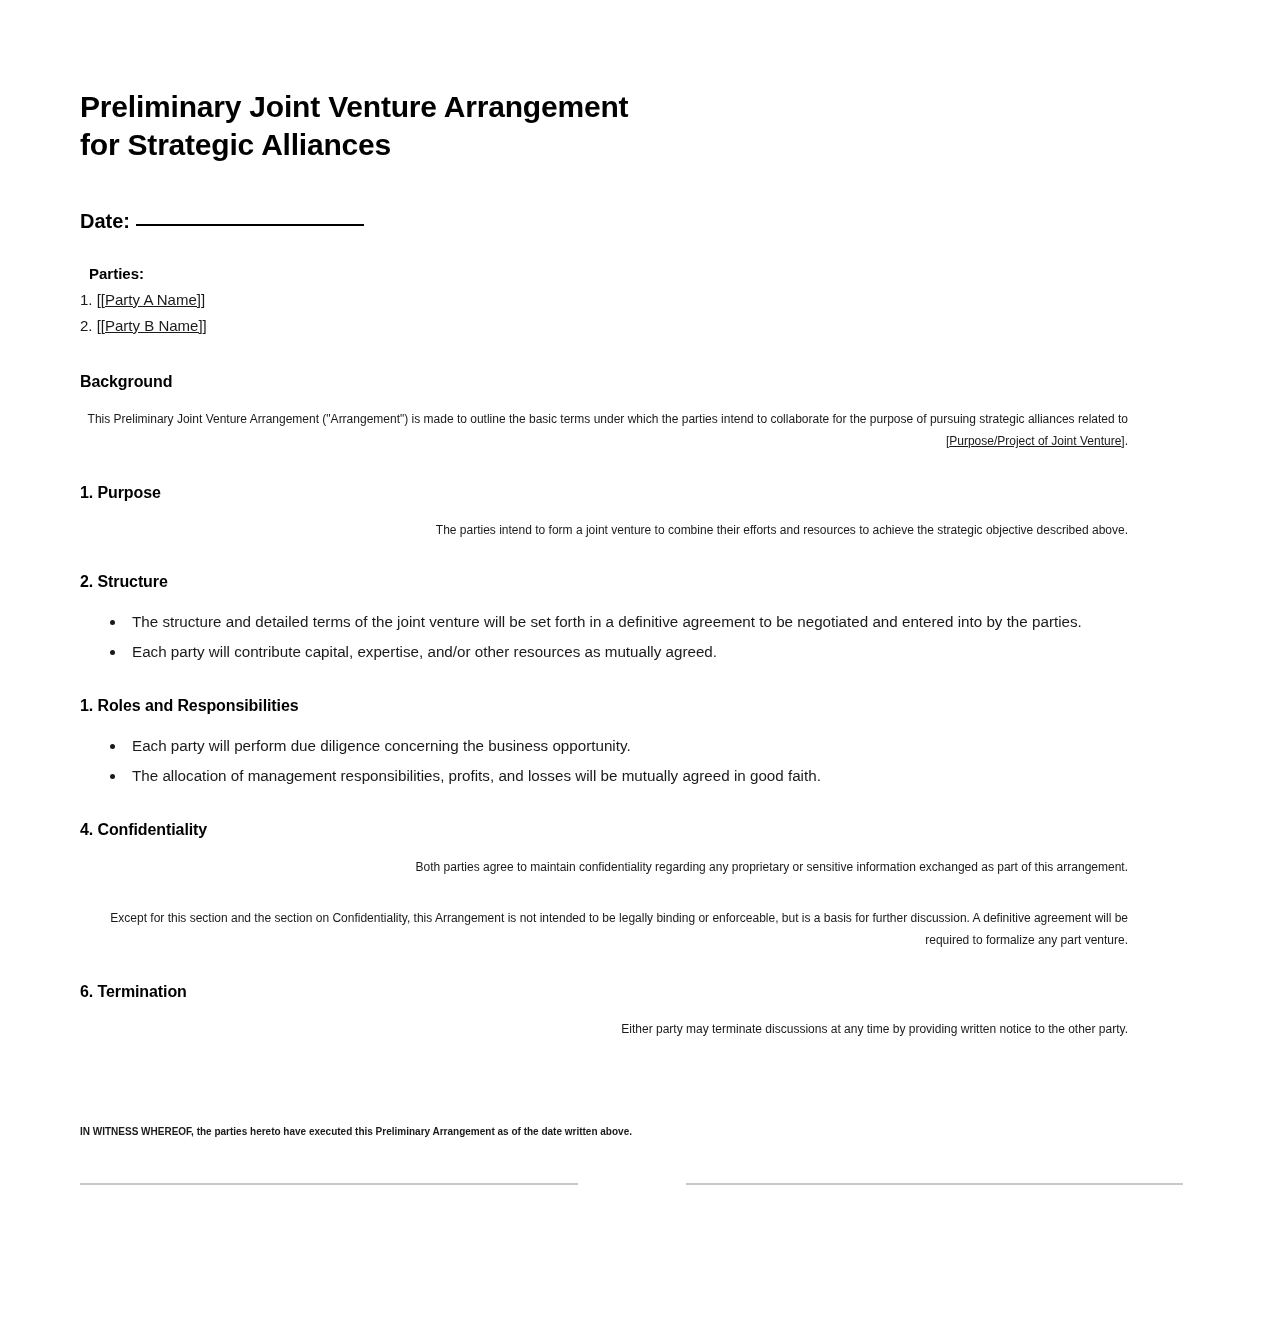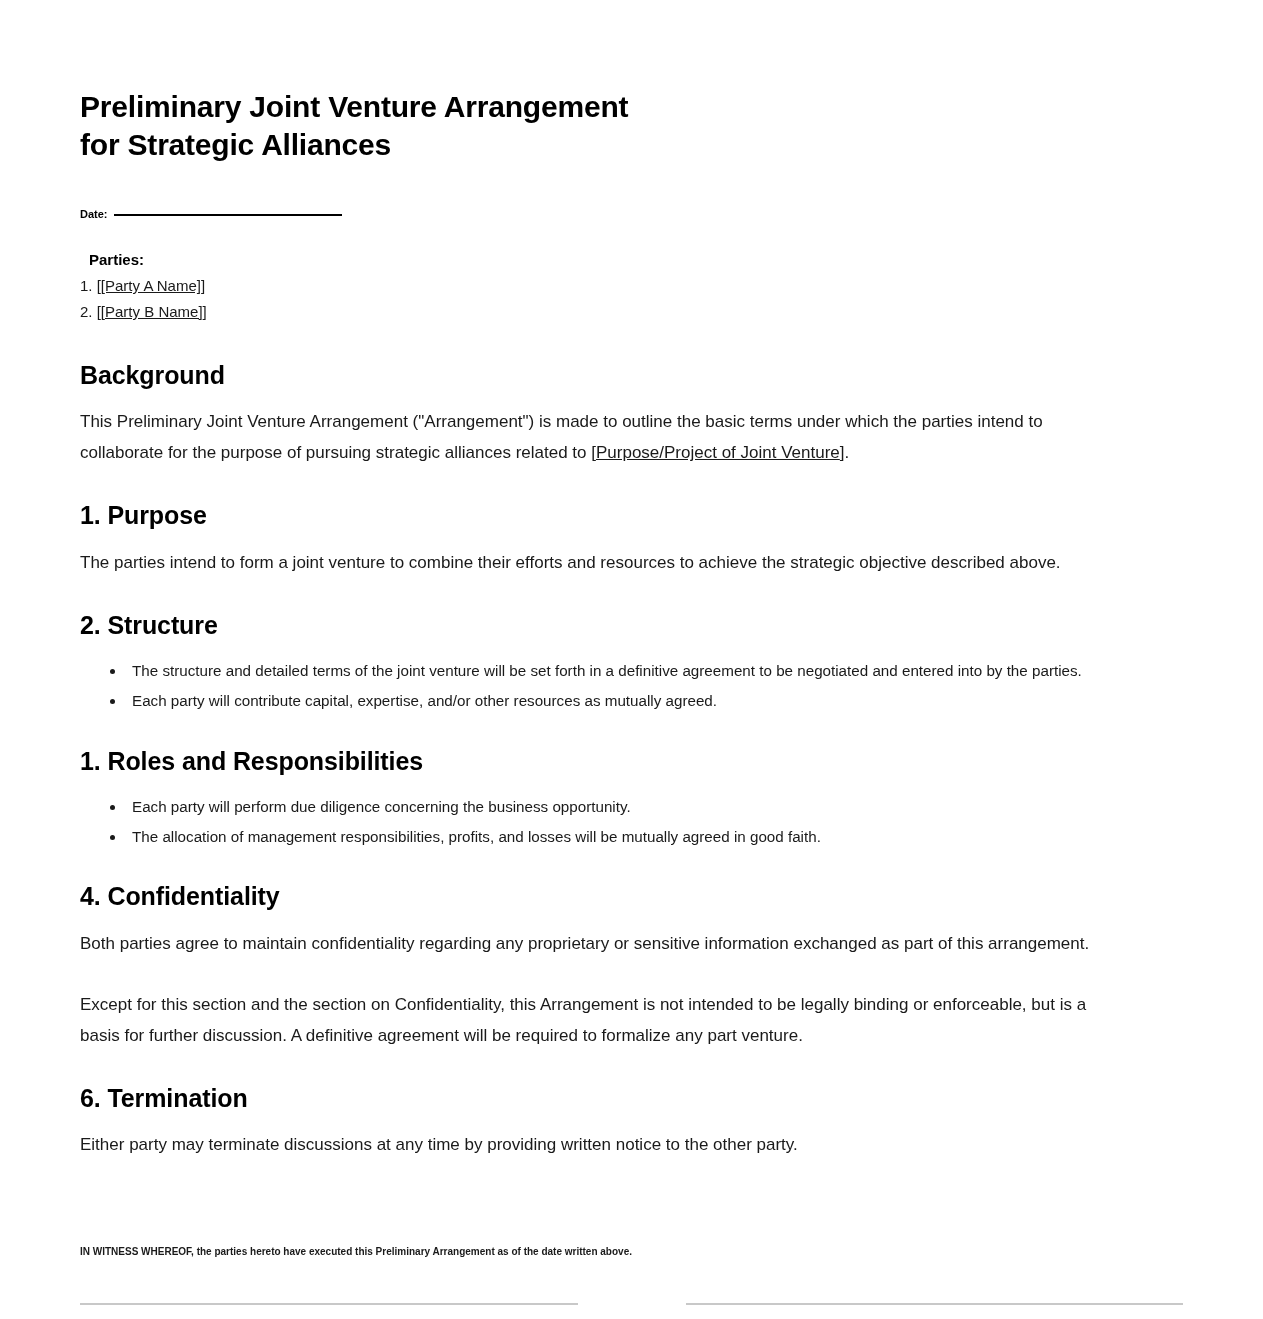--- a/index.html
+++ b/index.html
@@ -27,21 +27,21 @@
     line-height: 1.26;
     letter-spacing: -0.2px;
     color: #000000;
     margin: 0 0 42px 0;
     max-width: 760px;
   }
   .doc-title .line {
     display: block;
   }
   .date-row {
-    font-size: 11px;
+    font-size: 20px;
     line-height: 1.5;
     margin: 0 0 26px 0;
     color: #000000;
   }
   .date-label {
     font-weight: bold;
   }
   .blank-rule {
     display: inline-block;
     width: 228px;
@@ -65,36 +65,37 @@
     line-height: 1.72;
   }
   .parties-list li {
     color: #1a1a1a;
   }
   .ph {
     text-decoration: underline;
     text-underline-offset: 1px;
   }
   h2.section {
-    font-size: 25px;
+    font-size: 16px;
     font-weight: bold;
     color: #000000;
     margin: 0 0 16px 0;
     line-height: 1.3;
     letter-spacing: -0.1px;
   }
   .section-block {
     margin-bottom: 30px;
   }
   p.body {
-    font-size: 17px;
+    font-size: 12px;
     line-height: 1.82;
     margin: 0;
     color: #1a1a1a;
     max-width: 1048px;
+    text-align: right;
   }
   ul.bullets {
     margin: 16px;
     padding-left: 30px;
     font-size: 15.2px;
     line-height: 1.82;
     max-width: 1040px;
   }
   ul.bullets li {
     padding-left: 6px;

